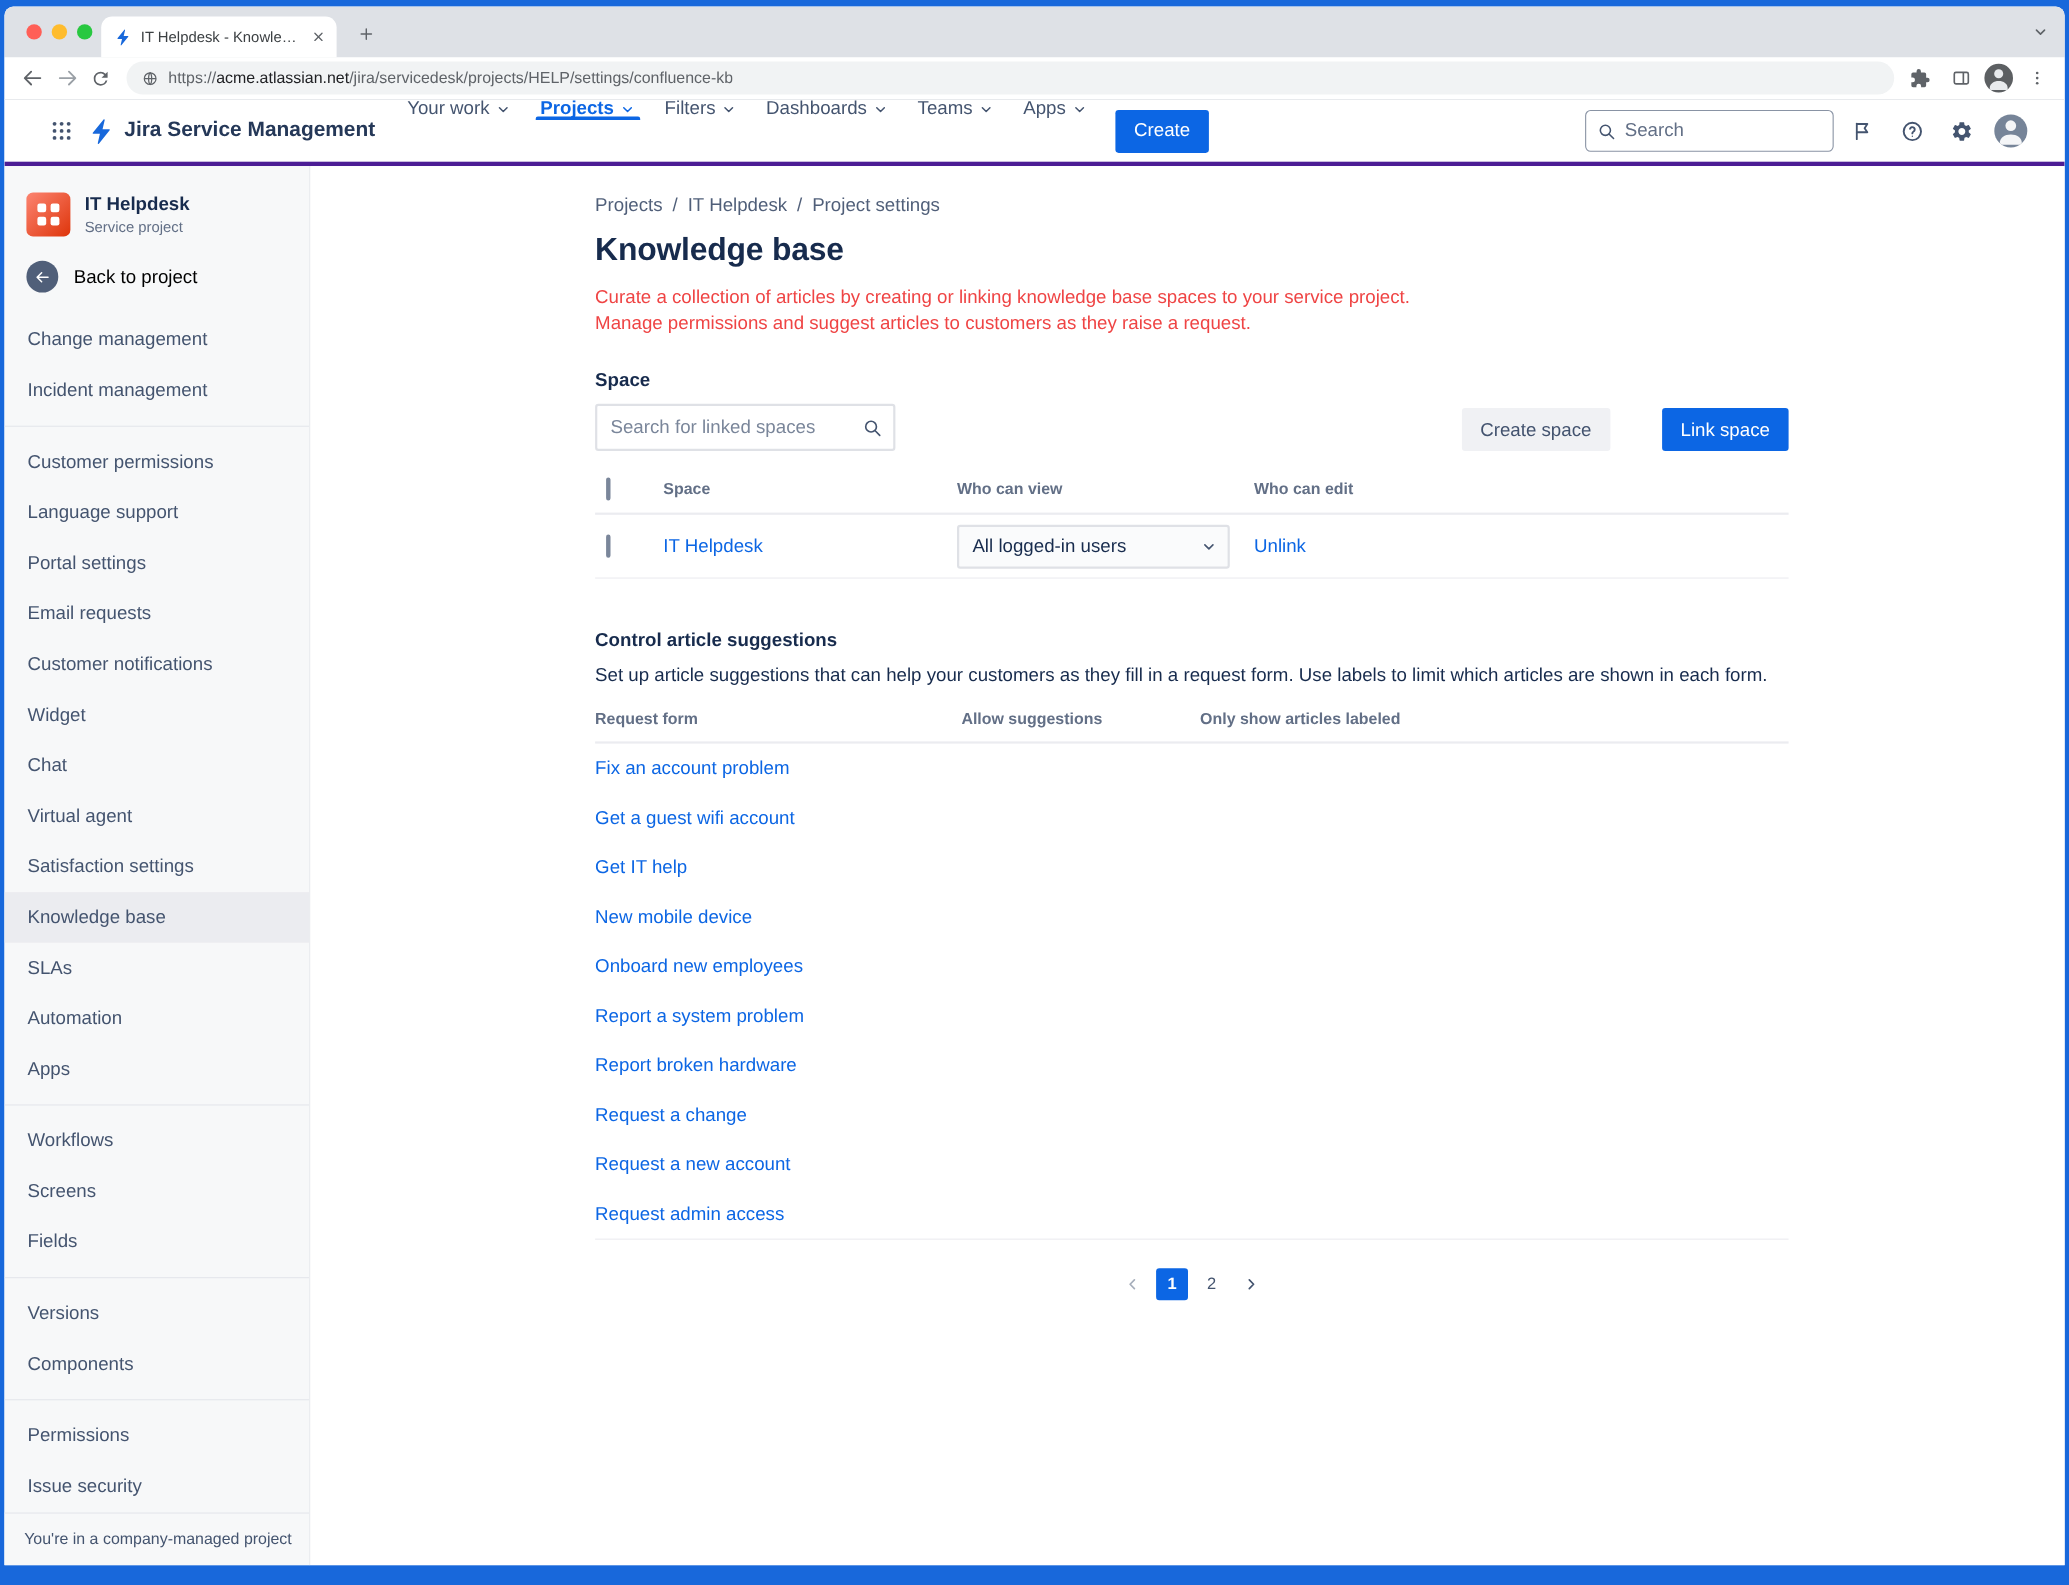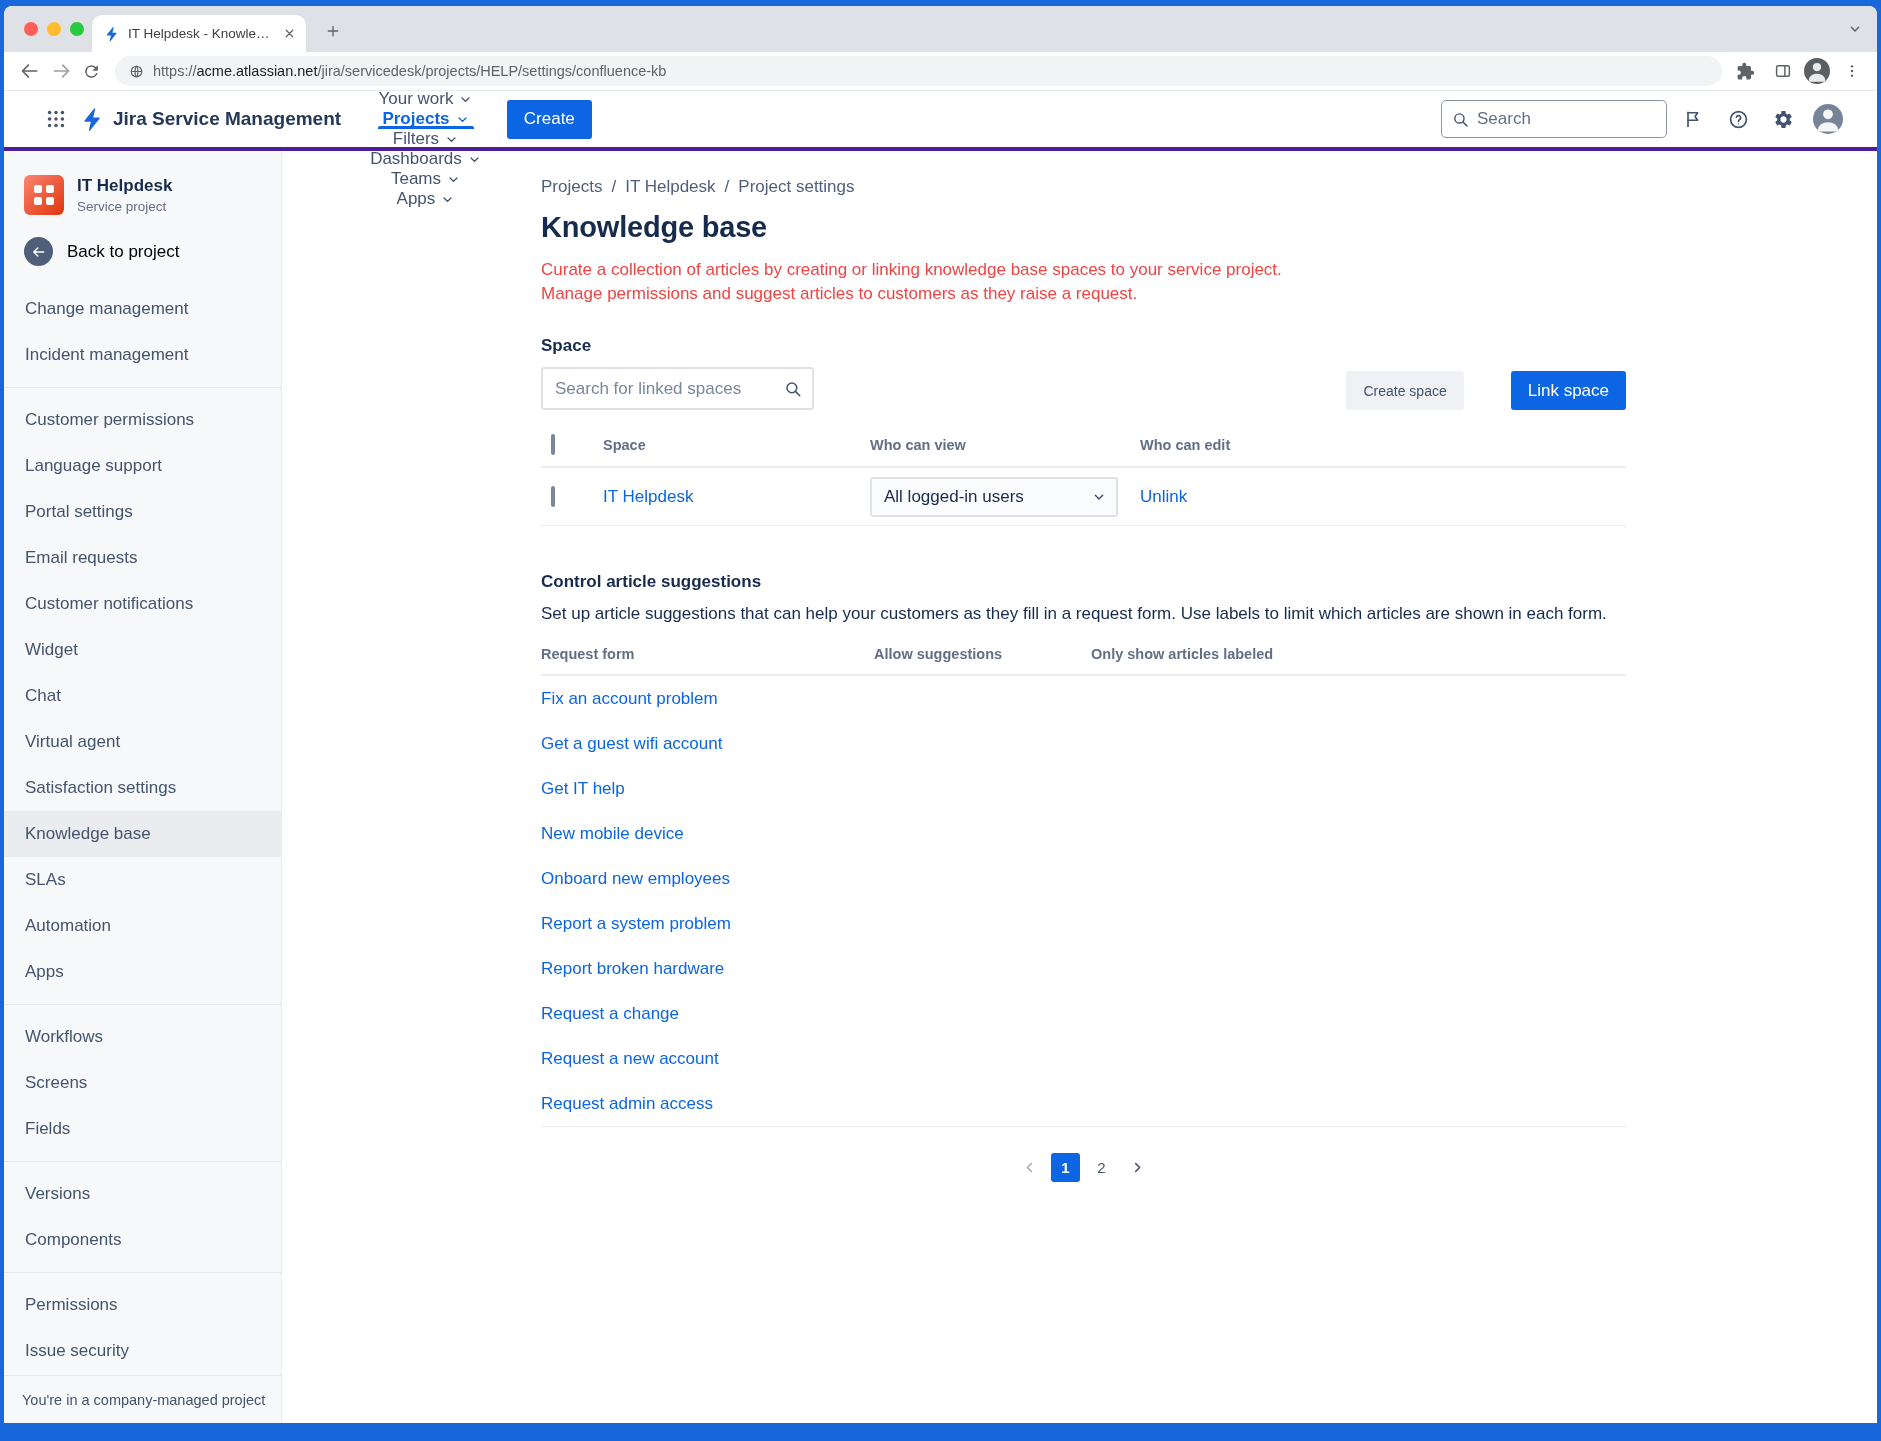--- a/index.html
+++ b/index.html
@@ -32,21 +32,21 @@
   .url .dom { color:#202124; }
   .tb-right { display:flex; align-items:center; gap:6px; flex:none; }
   .b-avatar { width:26px; height:26px; border-radius:50%; background:#5C5F62; overflow:hidden; flex:none; cursor:pointer; }
 
   
   .appnav { height:60px; background:#fff; border-bottom:4px solid #4c1d95; display:flex; align-items:center;
     padding:0 34px; flex:none; }
   .grid-btn { width:36px; height:36px; display:grid; place-items:center; color:#44546F; border-radius:4px; cursor:pointer; }
   .brand { display:flex; align-items:center; gap:8px; margin-left:6px; cursor:pointer; }
   .brand-name { font-size:19px; font-weight:700; color:#253858; white-space:nowrap; }
-  .nav-items { display:flex; align-items:center; margin-left:16px; height:60px;flex-direction:column; }
+  .nav-items { display:flex; align-items:flex-start; margin-left:16px; height:60px; }
   .nav-item { position:relative; display:flex; align-items:center; gap:5px; padding:0 13px;
     font-size:17px; color:#44546F; cursor:pointer; }
   .nav-item.active { color:#0C66E4; font-weight:700; }
   .nav-item.active::after { content:""; position:absolute; left:9px; right:9px; bottom:0; height:3px;
     background:#0C66E4; border-radius:2px 2px 0 0; }
   .create-btn { margin-left:12px; height:39px; padding:0 17px; border-radius:3px; background:#0C66E4;
     color:#fff; font-size:17px; font-weight:500; border:none; cursor:pointer; font-family:inherit; }
   .nav-right { margin-left:auto; display:flex; align-items:center; gap:7px; }
   .nav-search { width:226px; height:38px; border:1px solid #8993A4; border-radius:5px; background:#fff;
     display:flex; align-items:center; gap:8px; padding:0 10px; }
@@ -92,21 +92,21 @@
   .section-h { margin-top:30px; font-size:17px; font-weight:700; color:#172B4D; }
   .space-controls { margin-top:11px; display:flex; align-items:flex-end; }
   .space-search { width:273px; height:43px; border:2px solid #DFE1E6; border-radius:3px; background:#fff;
     display:flex; align-items:center; padding:0 10px 0 12px; }
   .space-search input { flex:1; border:none; outline:none; font-size:17px; color:#172B4D; min-width:0;
     font-family:inherit; }
   .space-search input::placeholder { color:#7A869A; }
   .space-search .mag { color:#44546F; flex:none; }
   .flex-spacer { flex:1; }
   .btn-subtle { height:39px; padding:0 17px; border-radius:3px; background:#F0F1F4; color:#42526E;
-    font-size:14px; font-weight:500; border:none; cursor:pointer; font-family:inherit; }
+    font-size:17px; font-weight:500; border:none; cursor:pointer; font-family:inherit; }
   .btn-primary { height:39px; padding:0 17px; border-radius:3px; background:#0C66E4; color:#fff;
     font-size:17px; font-weight:500; border:none; cursor:pointer; margin-left:47px; font-family:inherit; }
 
   .st-grid { display:grid; grid-template-columns:62px 267px 270px 283px 1fr; align-items:center; }
   .space-table { margin-top:26px; }
   .st-header { padding-bottom:12px; border-bottom:2px solid #EBECF0; }
   .col-h { font-size:14.5px; font-weight:700; color:#626F86; }
   .st-row { height:58px; border-bottom:1px solid #EBECF0; }
   .cbx { width:17px; height:17px; border:2px solid #7A869A; border-radius:3px; background:#fff;
     margin-left:10px; cursor:pointer; }

